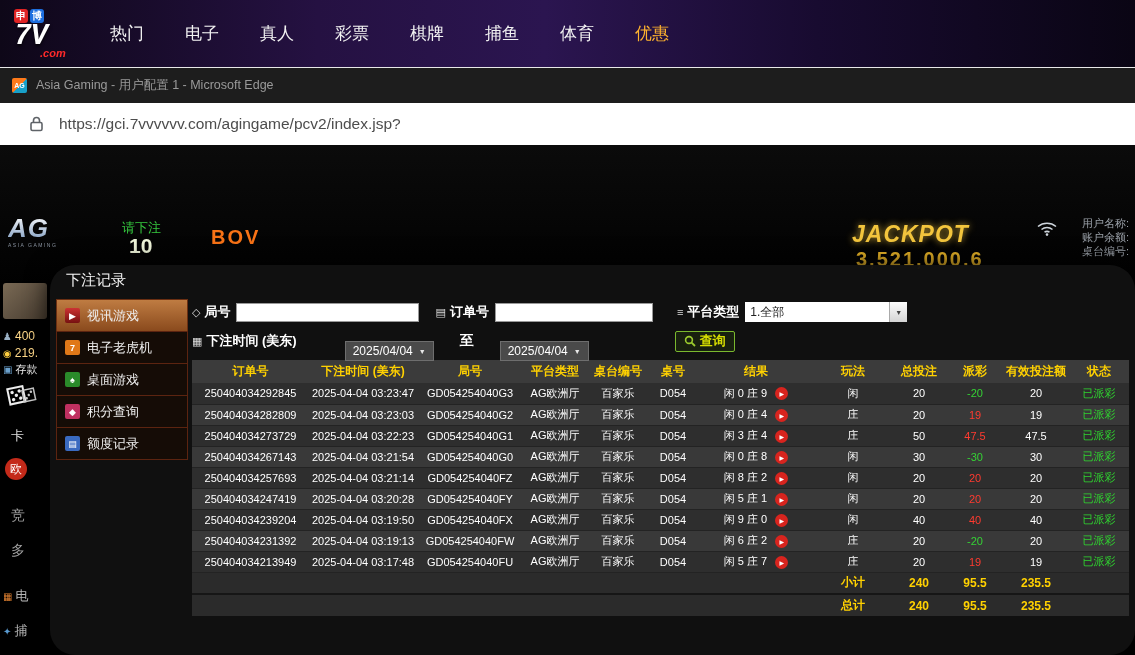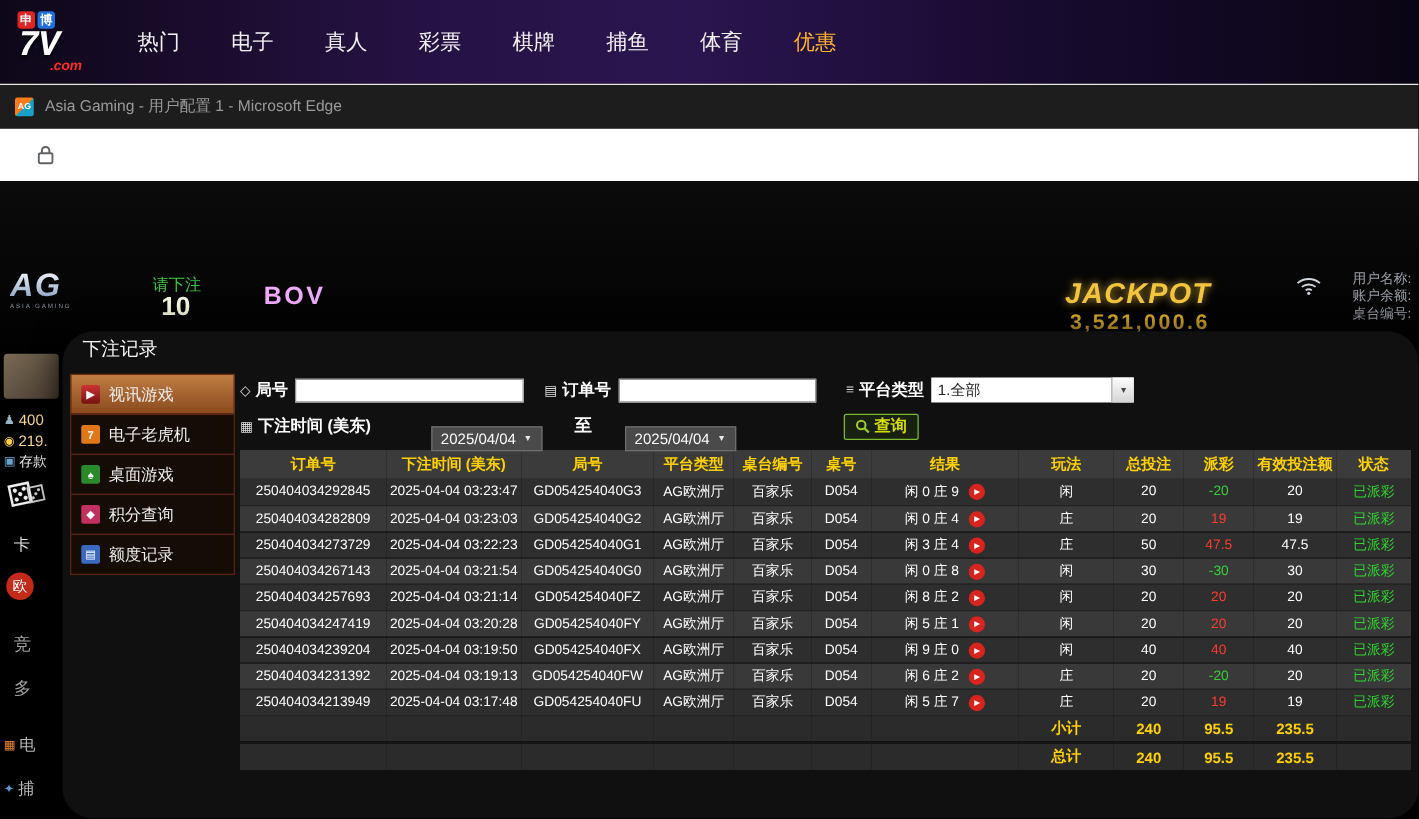--- a/index.html
+++ b/index.html
@@ -36,24 +36,24 @@
 
   
   .game-area{position:relative;height:510px;background:#040404;overflow:hidden;}
   .game-dim{position:absolute;inset:0;background:linear-gradient(180deg,#0b0b0b 0%,#000 30%);}
   .ag-logo{position:absolute;top:70px;left:8px;line-height:1;}
   .ag-logo-text{font-size:26px;font-weight:bold;font-style:italic;letter-spacing:1px;
     background:linear-gradient(180deg,#ffffff,#7f9cc0);-webkit-background-clip:text;background-clip:text;color:transparent;}
   .ag-logo-sub{font-size:5px;color:#8a93a0;letter-spacing:1.5px;margin-top:2px;}
   .bet-prompt{position:absolute;top:74px;left:122px;color:#35c93f;font-size:13px;}
   .countdown{position:absolute;top:89px;left:129px;color:#f2f8dc;font-size:21px;font-weight:bold;}
-  .table-label{position:absolute;top:81px;left:211px;color:#f0abfc;font-size:20px;font-weight:bold;letter-spacing:2px;}
+  .table-label{position:absolute;top:81px;left:211px;color:#f97316;font-size:20px;font-weight:bold;letter-spacing:2px;}
   .jackpot-label{position:absolute;top:76px;left:852px;font-size:23px;font-weight:bold;font-style:italic;
     color:#f3c53d;letter-spacing:1px;text-shadow:0 0 7px rgba(243,197,61,.8);}
-  .jackpot-value{position:absolute;top:103px;left:856px;font-size:17px;font-weight:bold;color:#e8b428;letter-spacing:2px;}
+  .jackpot-value{position:absolute;top:103px;left:856px;font-size:20px;font-weight:bold;color:#e8b428;letter-spacing:2px;}
   .wifi-icon{position:absolute;top:76px;left:1036px;}
   .user-info{position:absolute;top:71px;left:1082px;color:#9aa0a8;font-size:11px;line-height:14px;white-space:nowrap;}
 
   
   .left-rail{position:absolute;top:0;left:0;width:50px;height:100%;}
   .rail-avatar{position:absolute;top:138px;left:3px;width:44px;height:36px;border-radius:3px;
     background:linear-gradient(135deg,#7a6a55,#453a2e);cursor:pointer;}
   .rail-dice{position:absolute;top:236px;left:6px;color:#eeeeee;font-size:24px;transform:rotate(-12deg);}
   .rail-dice .d2{font-size:18px;color:#cfcfcf;margin-left:-6px;}
   .rail-item{position:absolute;display:flex;align-items:center;gap:3px;color:#b8b8b8;font-size:12px;white-space:nowrap;cursor:pointer;}
@@ -153,20 +153,21 @@
     <span class="title-text">Asia Gaming - 用户配置 1 - Microsoft Edge</span>
   </div>
 
   <div class="url-bar">
     <span class="lock-icon">
       <svg width="13" height="16" viewBox="0 0 13 16">
           <rect x="1" y="6.5" width="11" height="8" rx="1.5" fill="none" stroke="#5f6368" stroke-width="1.6"></rect>
           <path d="M3.5 6.5V4.5a3 3 0 0 1 6 0v2" fill="none" stroke="#5f6368" stroke-width="1.6"></path>
         </svg>
     </span>
+    <span class="url-text">https://gci.7vvvvvv.com/agingame/pcv2/index.jsp?</span>
   </div>
 
   <div class="game-area">
     <div class="game-dim"></div>
 
     <div class="ag-logo">
       <div class="ag-logo-text">AG</div>
       <div class="ag-logo-sub">ASIA GAMING</div>
     </div>
     <div class="bet-prompt">请下注</div>

